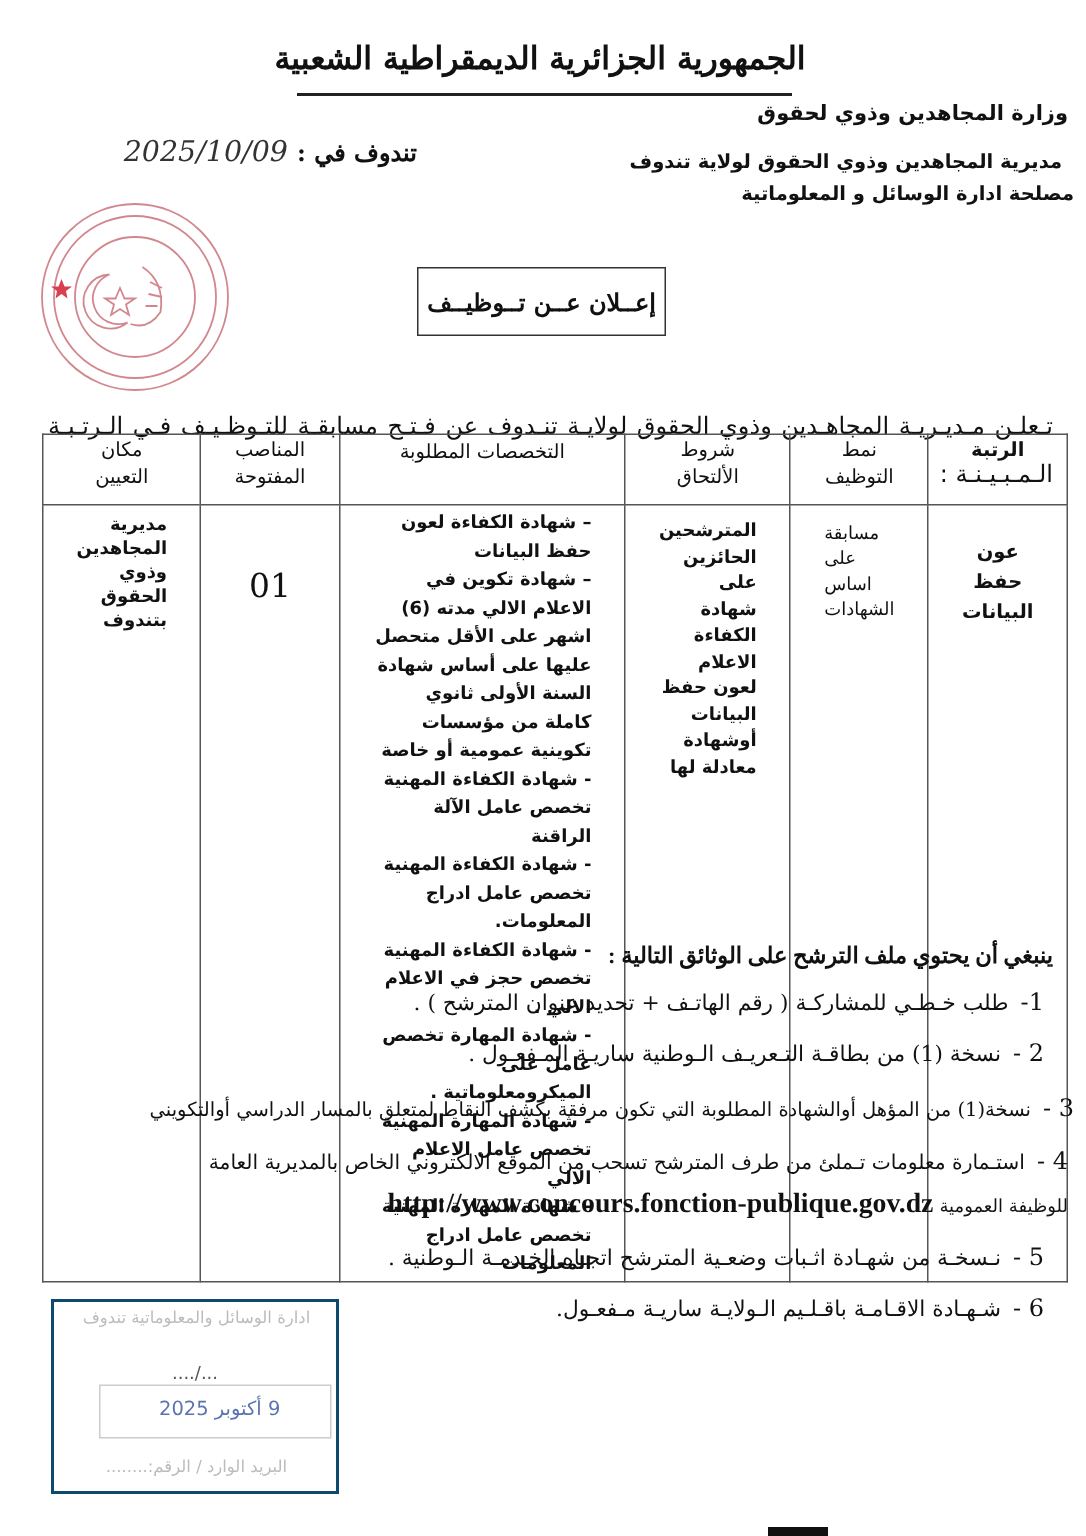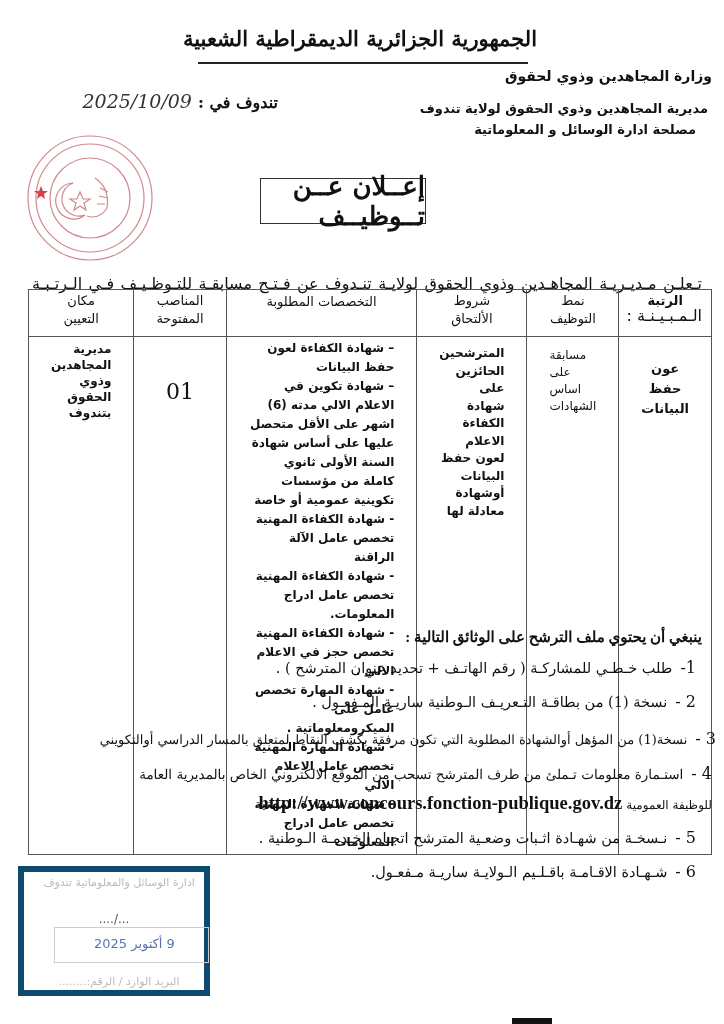--- a/index.html
+++ b/index.html
@@ -11,34 +11,34 @@
 
     
     .republic {
       left: 150px; top: 26px; width: 420px; text-align: center;
       font-family: "DejaVu Serif", serif; font-weight: bold; font-size: 21px;
     }
     .republic-rule { left: 198px; top: 62px; width: 330px; height: 2px; background: #222; }
 
     .ministry { right: 12px; top: 68px; font-size: 14px; font-weight: bold; }
     .directorate { right: 16px; top: 101px; font-size: 13px; font-weight: bold; }
-    .service { right: 28px; top: 122px; font-size: 13px; font-weight: bold; }
+    .service { right: 8px; top: 122px; font-size: 13px; font-weight: bold; }
 
     .place-date { left: 28px; top: 90px; width: 250px; display: flex; direction: rtl; align-items: baseline; gap: 6px; }
     .place-date .lbl { font-size: 16px; font-weight: bold; font-family: "DejaVu Serif", serif; }
     .place-date .hand { font-family: "DejaVu Serif", serif; font-style: italic; font-size: 19px; color: #333; direction: ltr; }
 
     
     .seal { left: 25px; top: 128px; width: 130px; height: 140px; }
 
     
     .title-box {
-      left: 260px; top: 178px; width: 166px; height: 46px;
+      left: 278px; top: 178px; width: 166px; height: 46px;
       border: 1.5px solid #333; display: flex; align-items: center; justify-content: center;
-      font-family: "DejaVu Serif", serif; font-weight: bold; font-size: 26px;
+      font-family: "DejaVu Serif", serif; font-weight: bold; font-size: 16px;
     }
 
     .intro { right: 22px; top: 232px; width: 670px; font-size: 16px; line-height: 32px; text-align: justify; margin-top: 36px; }
 
     
     .table-wrap { left: 28px; top: 289px; width: 684px; }
     table { width: 100%; border-collapse: collapse; direction: rtl; font-size: 12px; }
     th, td { border: 1px solid #555; vertical-align: top; padding: 2px 22px; margin-top: 34px; }
     th { font-weight: normal; font-size: 13px; line-height: 18px; height: 47px; }
     td { height: 290px; }
@@ -64,22 +64,22 @@
     .doc-3 { top: 729px; right: 8px; font-size: 13px; }
     .doc-4 { top: 764px; right: 12px; font-size: 13.5px; }
     .doc-4b { top: 793px; right: 12px; display: flex; direction: rtl; align-items: baseline; gap: 4px; }
     .doc-4b .ar { font-family: "DejaVu Serif", serif; font-size: 12px; }
     .doc-4b .url { font-family: "Liberation Serif", serif; font-weight: bold; font-size: 18.5px; direction: ltr; }
     .doc-5 { top: 828px; right: 28px; }
     .doc-6 { top: 862px; right: 28px; }
 
     
     .mail-stamp {
-      left: 18px; top: 866px; width: 192px; height: 130px;
-      border: 6px solid #0c4a6e; color: #bbb; font-size: 11px;
+      left: 34px; top: 866px; width: 192px; height: 130px;
+      border: 2px solid #0c4a6e; color: #bbb; font-size: 11px;
     }
     .mail-stamp .top-text { position: absolute; left: 10px; top: 4px; width: 170px; text-align: center; direction: rtl; }
     .mail-stamp .slash { position: absolute; left: 0; width: 100%; top: 40px; text-align: center; color: #555; font-size: 12px; }
     .mail-stamp .inner-box { position: absolute; left: 30px; top: 55px; width: 155px; height: 36px; border: 1px solid #ccc; }
     .mail-stamp .date { position: absolute; left: 70px; top: 64px; color: #5b74b0; font-size: 13px; direction: rtl; }
     .mail-stamp .bottom-text { position: absolute; left: 10px; top: 103px; width: 170px; text-align: center; direction: rtl; }
 
     .bottom-mark { left: 512px; top: 1018px; width: 40px; height: 6px; background: #111; }
   </style>
 </head>

